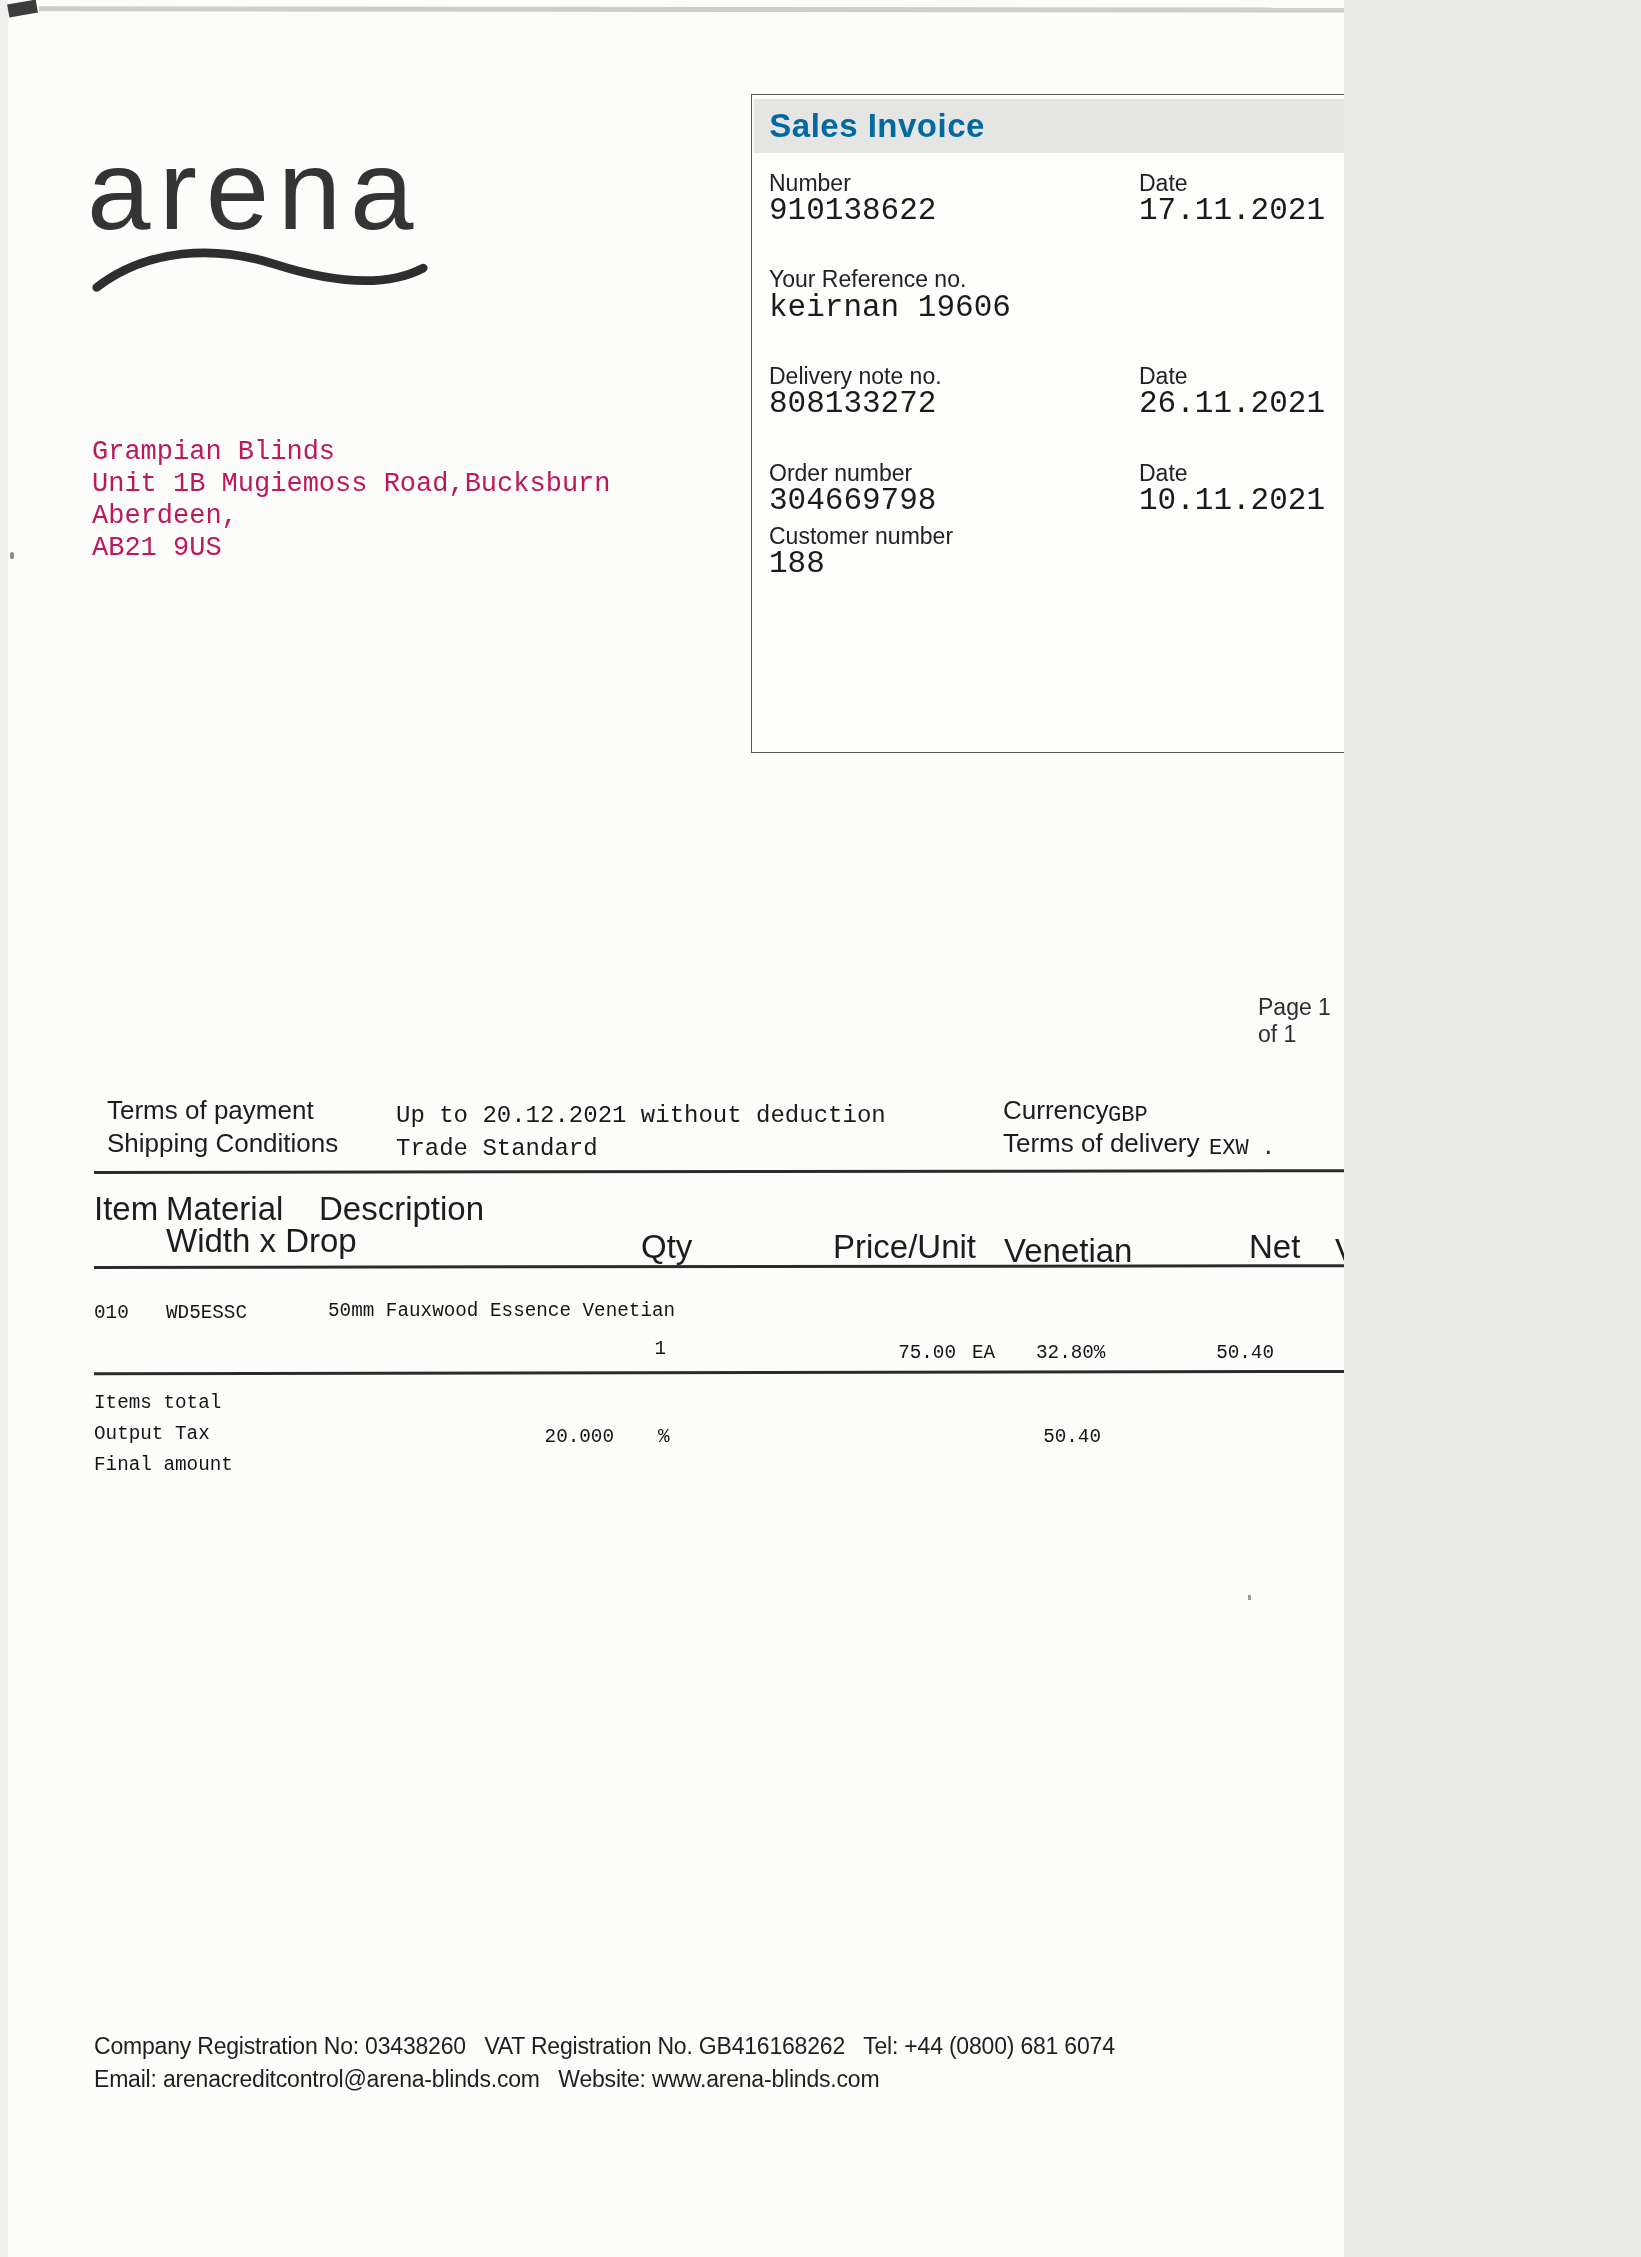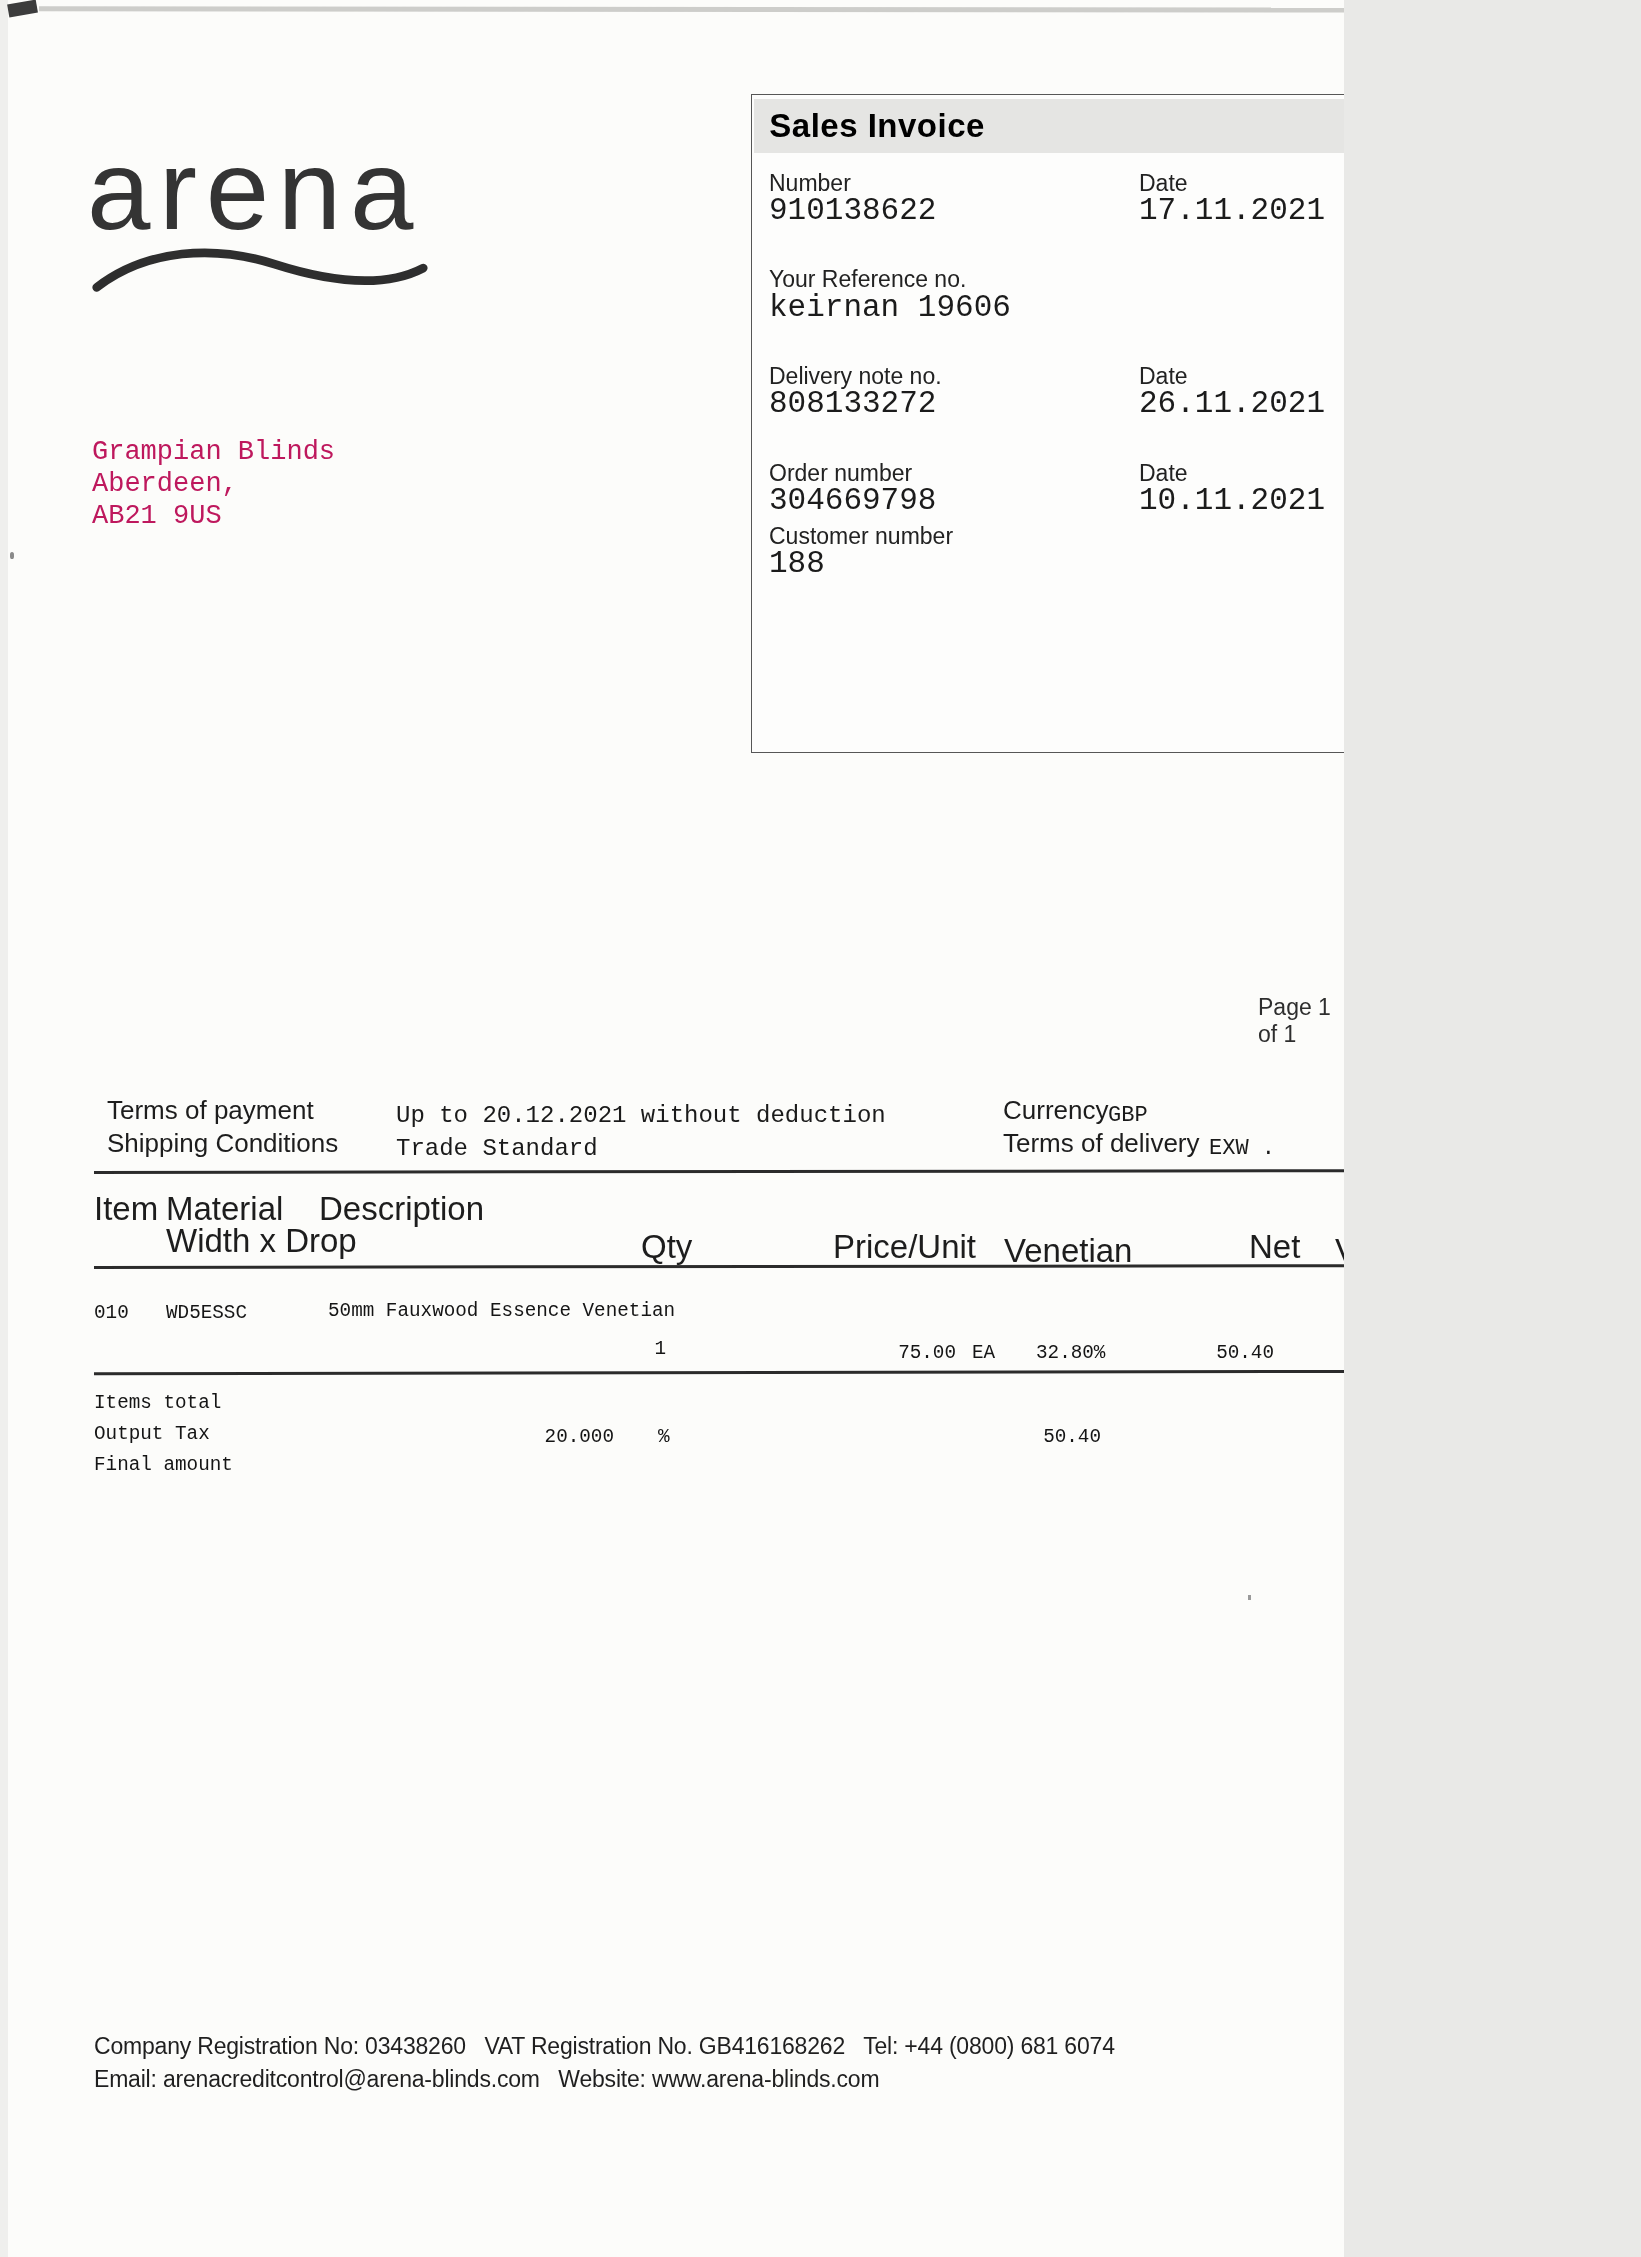--- a/index.html
+++ b/index.html
@@ -26,21 +26,21 @@
     font-size:114px;line-height:1;letter-spacing:8.7px;color:#343434;
     font-family:"Liberation Sans", sans-serif;font-weight:400;
   }
   .logo-wave{left:89px;top:239px;width:340px;height:60px;}
   
   .mono{font-family:"Liberation Mono", monospace;}
   .recipient{left:92px;top:436px;font-size:27px;line-height:32px;color:#be185d;}
   
   .inv-box{left:751px;top:94px;width:681px;height:657px;border:1.9px solid #565656;background:#fdfdfc;}
   .inv-head{position:absolute;left:1.9px;top:3.9px;width:673px;height:54px;background:#e5e5e3;}
-  .inv-title{position:absolute;left:15.4px;top:7.7px;font-size:33px;font-weight:bold;color:#000000;letter-spacing:0.5px;}
+  .inv-title{position:absolute;left:15.4px;top:7.7px;font-size:33px;font-weight:bold;color:#0369a1;letter-spacing:0.5px;}
   .lab{font-size:23px;color:#222;}
   .val{font-family:"Liberation Mono", monospace;font-size:31px;color:#1b1b1b;white-space:pre;}
   .c1{left:769px;}
   .c2{left:1139px;}
   .r1l{top:170px;} .r1v{top:193px;}
   .r2l{top:266px;} .r2v{top:290px;}
   .r3l{top:363px;} .r3v{top:386px;}
   .r4l{top:460px;} .r4v{top:483px;}
   .r5l{top:523px;} .r5v{top:546px;}
   
@@ -114,20 +114,21 @@
 
   <div class="abs logo">
     <div class="logo-text">arena</div>
   </div>
   <svg class="abs logo-wave" viewBox="0 0 352 62" xmlns="http://www.w3.org/2000/svg">
     <path d="M8 50 C 60 10, 130 6, 192 26 C 242 42, 302 53, 346 30" fill="none" stroke="#2e2e2e" stroke-width="9" stroke-linecap="round"></path>
   </svg>
 
   <div class="abs recipient mono">
     <div>Grampian Blinds</div>
+    <div>Unit 1B Mugiemoss Road,Bucksburn</div>
     <div>Aberdeen,</div>
     <div>AB21 9US</div>
   </div>
 
   <div class="abs inv-box">
     <div class="inv-head">
       <div class="inv-title">Sales Invoice</div>
     </div>
   </div>
 

